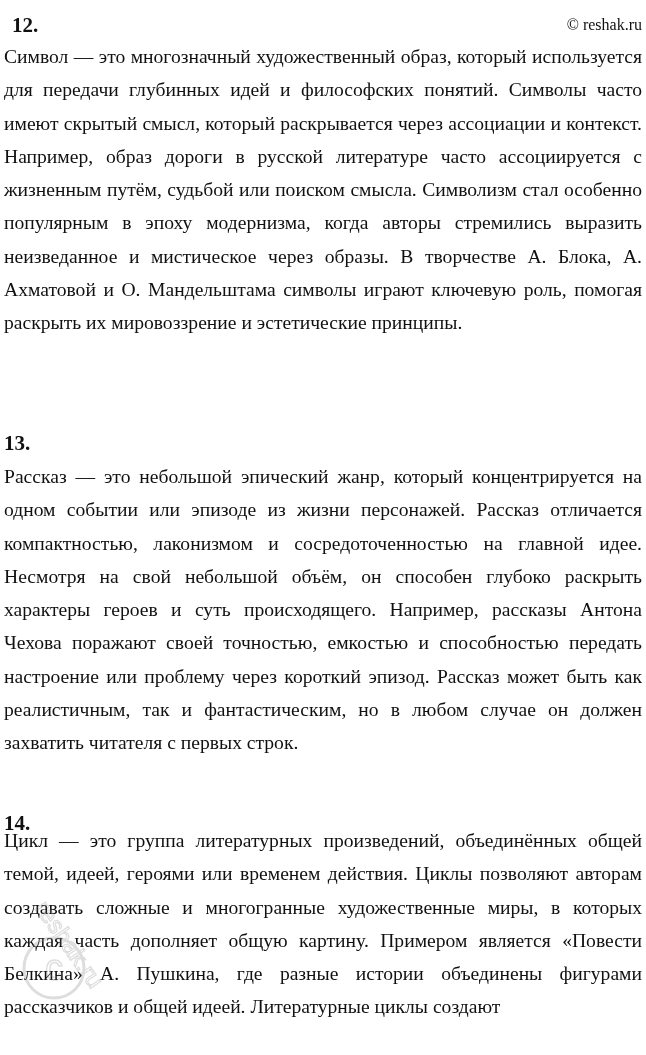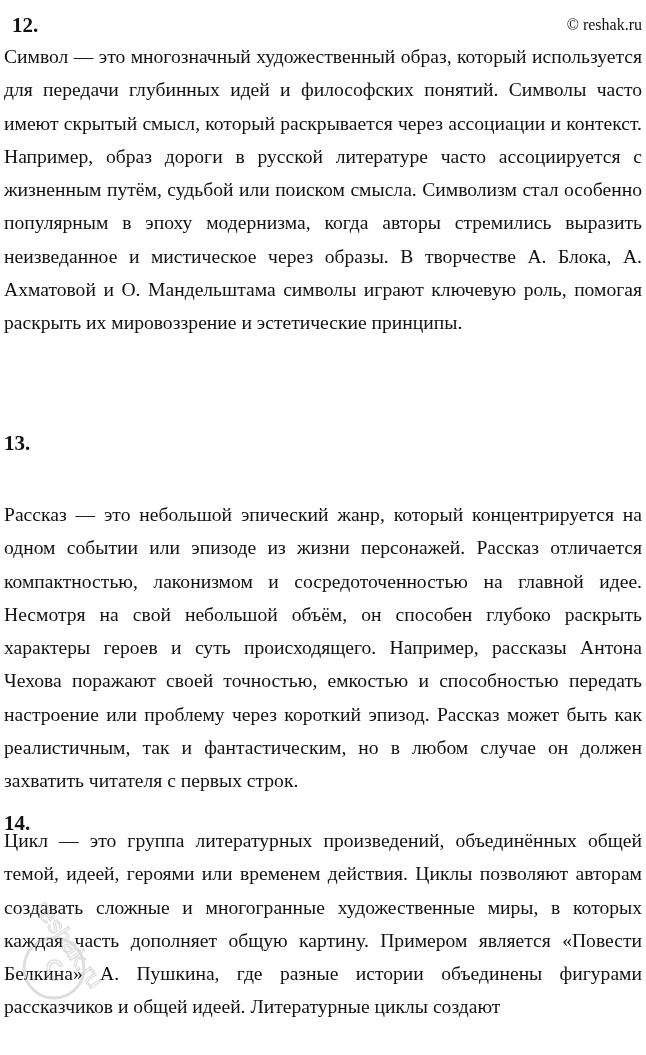--- a/index.html
+++ b/index.html
@@ -47,21 +47,21 @@
       hyphens: none;
     }
     .section-num {
       font-weight: bold;
       font-size: 21px;
       line-height: 34px;
       margin: 0;
     }
     #s12-text { position: absolute; top: 40px; }
     #s13-num  { position: absolute; top: 426px; }
-    #s13-text { position: absolute; top: 498px; }
+    #s13-text { position: absolute; top: 460px; }
     #s14-num  { position: absolute; top: 806px; }
     #s14-text { position: absolute; top: 824px; }
     .watermark {
       position: absolute;
       left: 14px;
       top: 868px;
       width: 110px;
       height: 140px;
       pointer-events: none;
       opacity: 0.28;

